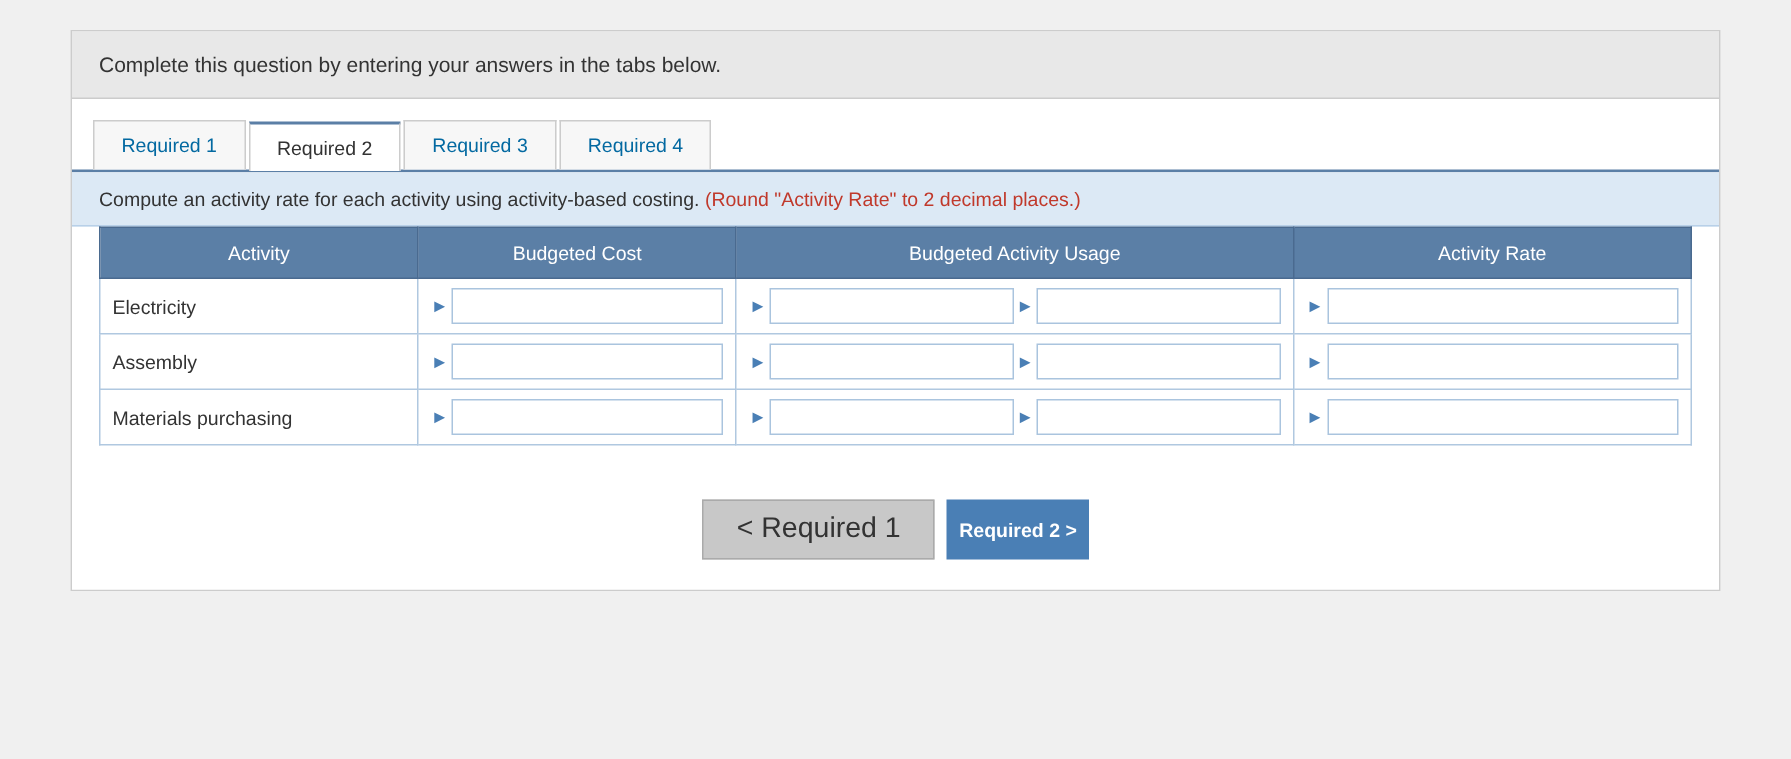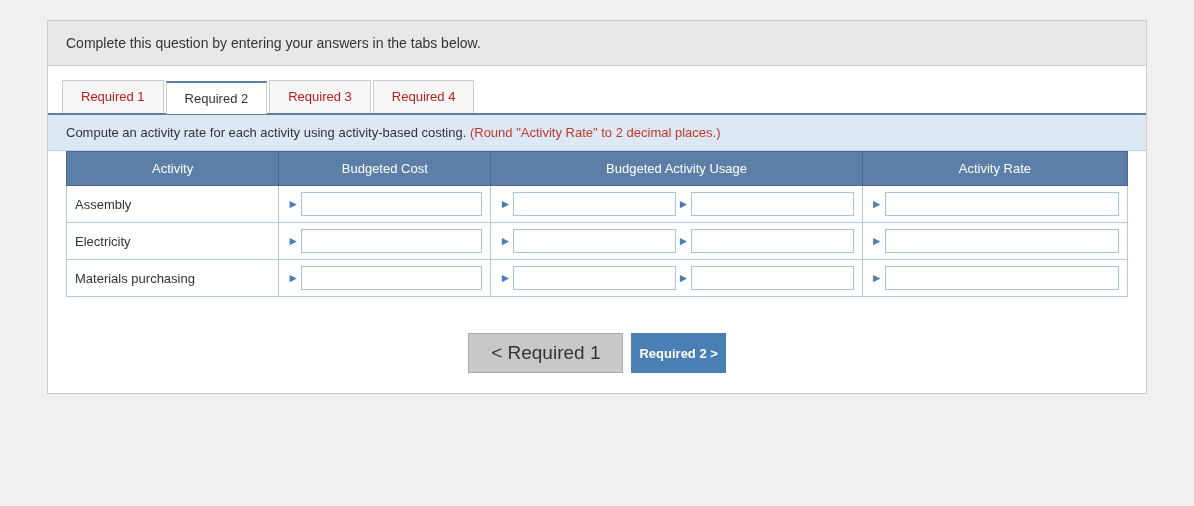--- a/index.html
+++ b/index.html
@@ -29,21 +29,21 @@
       background: #fff;
       gap: 0;
     }
     .tab {
       padding: 8px 18px;
       border: 1px solid #ccc;
       border-bottom: none;
       background: #f7f7f7;
       cursor: pointer;
       font-size: 13px;
-      color: #b91c1c;
+      color: #0369a1;
       margin-right: 2px;
     }
     .tab.active {
       background: #fff;
       border-top: 2px solid #5b7fa6;
       border-left: 1px solid #ccc;
       border-right: 1px solid #ccc;
       color: #333;
       font-weight: normal;
       position: relative;
@@ -191,21 +191,21 @@
           <tr>
             <th class="col-activity">Activity</th>
             <th class="col-budgeted-cost">Budgeted Cost</th>
             <th class="col-budgeted-usage">Budgeted Activity Usage</th>
             <th class="col-activity-rate">Activity Rate</th>
           </tr>
         </thead>
         <tbody>
 
           <tr>
-            <td>Assembly</td>
+            <td>Electricity</td>
             <td>
               <div class="input-cell">
                 <span class="cell-arrow">►</span>
                 <input type="text" class="data-input" value="" style="">
               </div>
             </td>
             <td>
               <div class="dual-input">
                 <div class="input-cell" style="flex:1">
                   <span class="cell-arrow">►</span>
@@ -219,21 +219,21 @@
             </td>
             <td>
               <div class="input-cell">
                 <span class="cell-arrow">►</span>
                 <input type="text" class="data-input" value="" style="">
               </div>
             </td>
           </tr>
 
           <tr>
-            <td>Electricity</td>
+            <td>Assembly</td>
             <td>
               <div class="input-cell">
                 <span class="cell-arrow">►</span>
                 <input type="text" class="data-input" value="" style="">
               </div>
             </td>
             <td>
               <div class="dual-input">
                 <div class="input-cell" style="flex:1">
                   <span class="cell-arrow">►</span>

